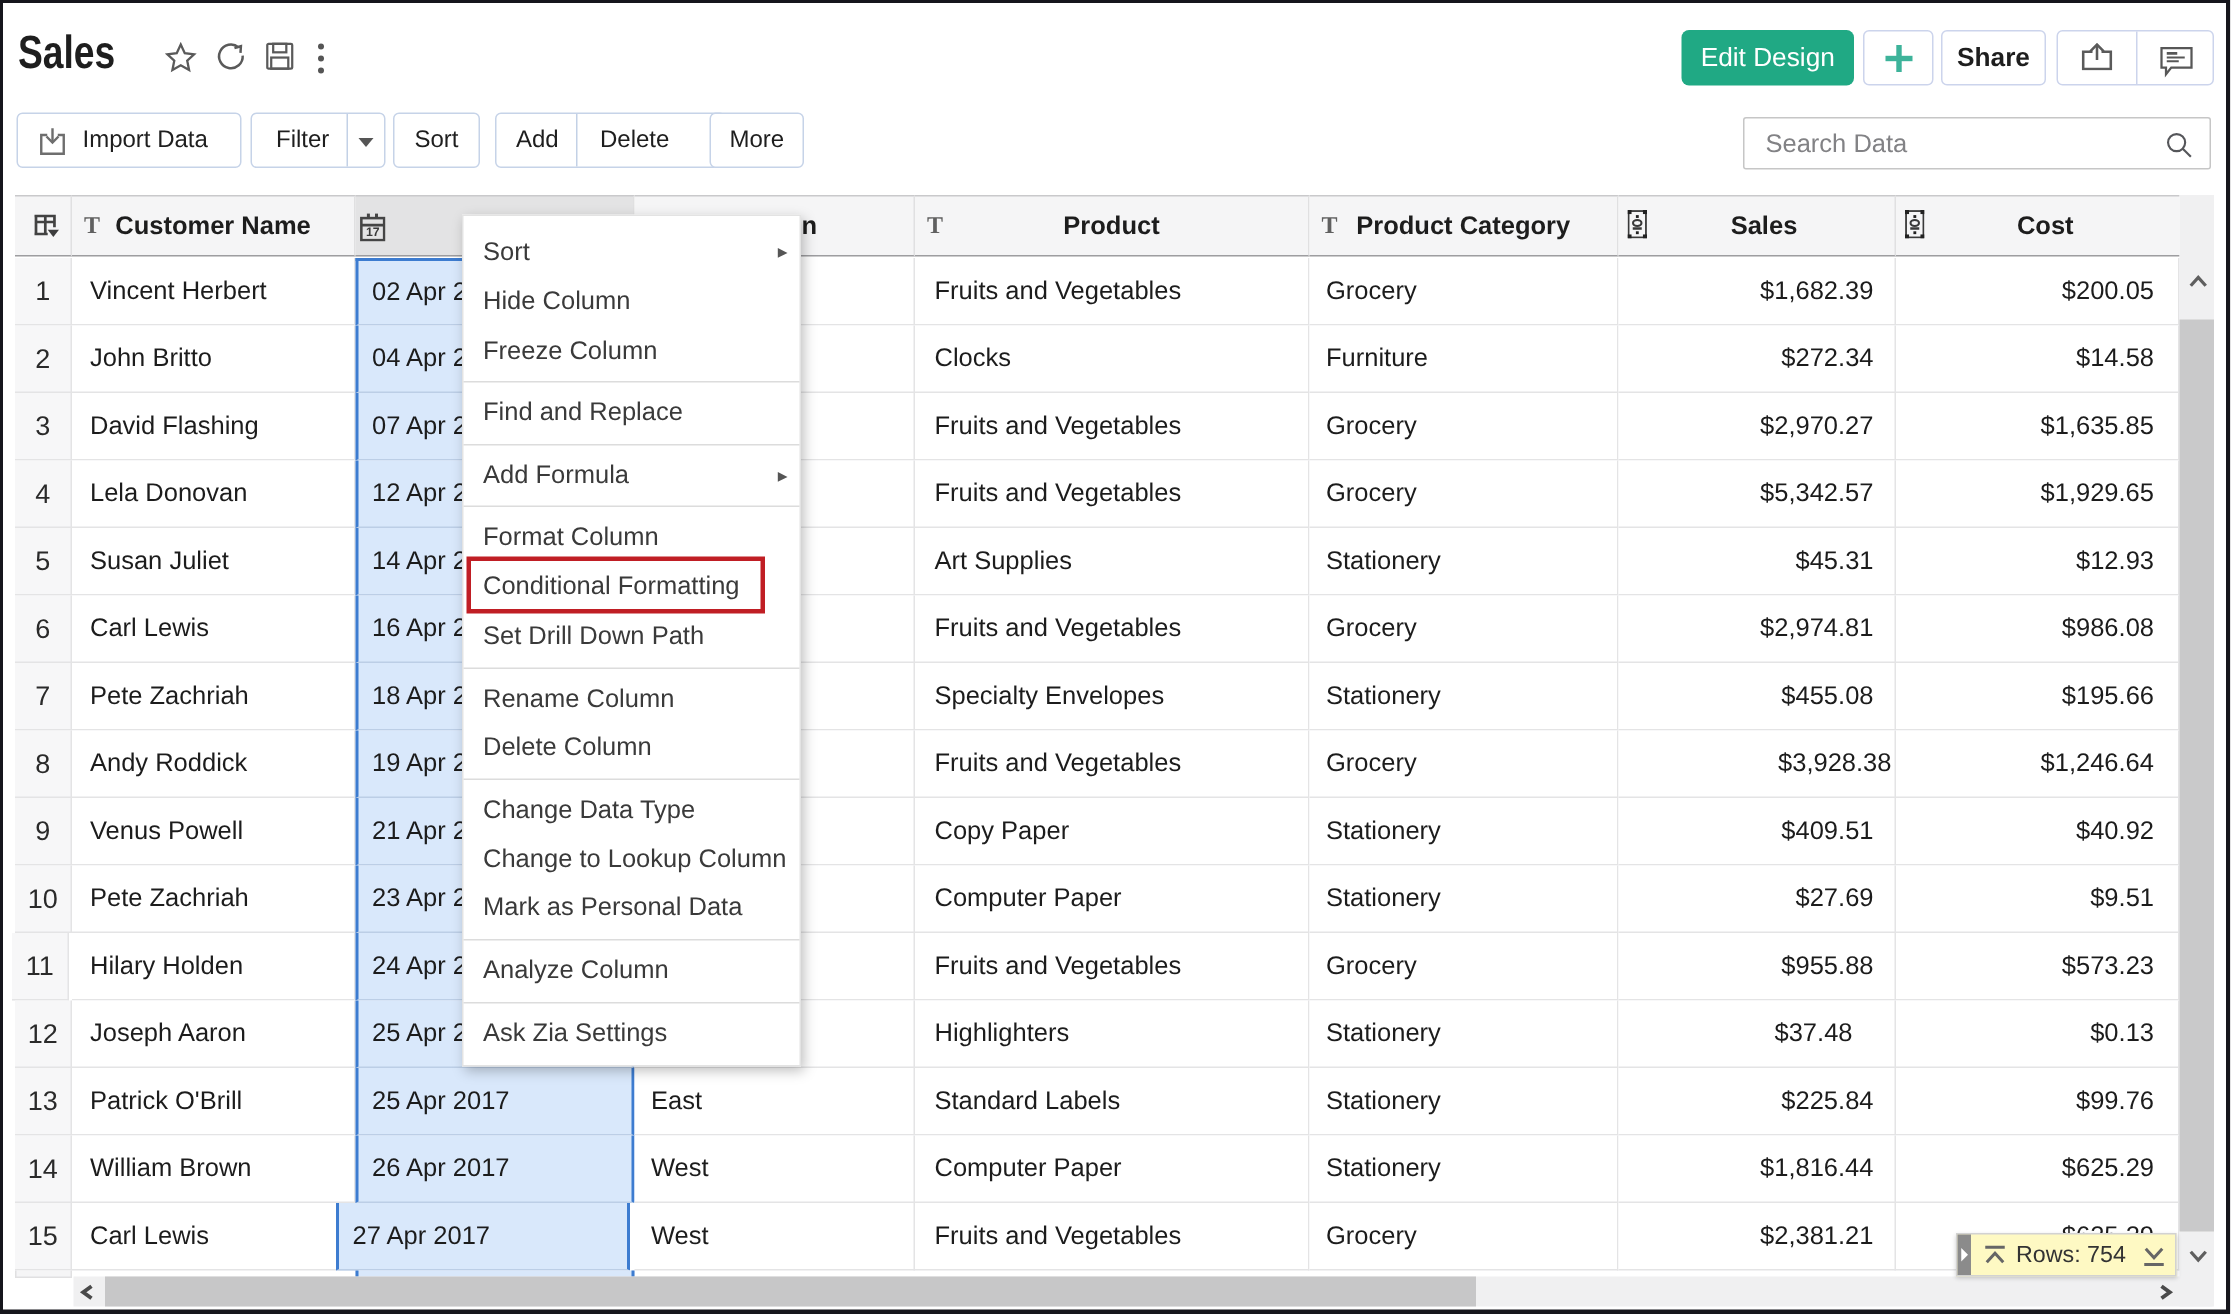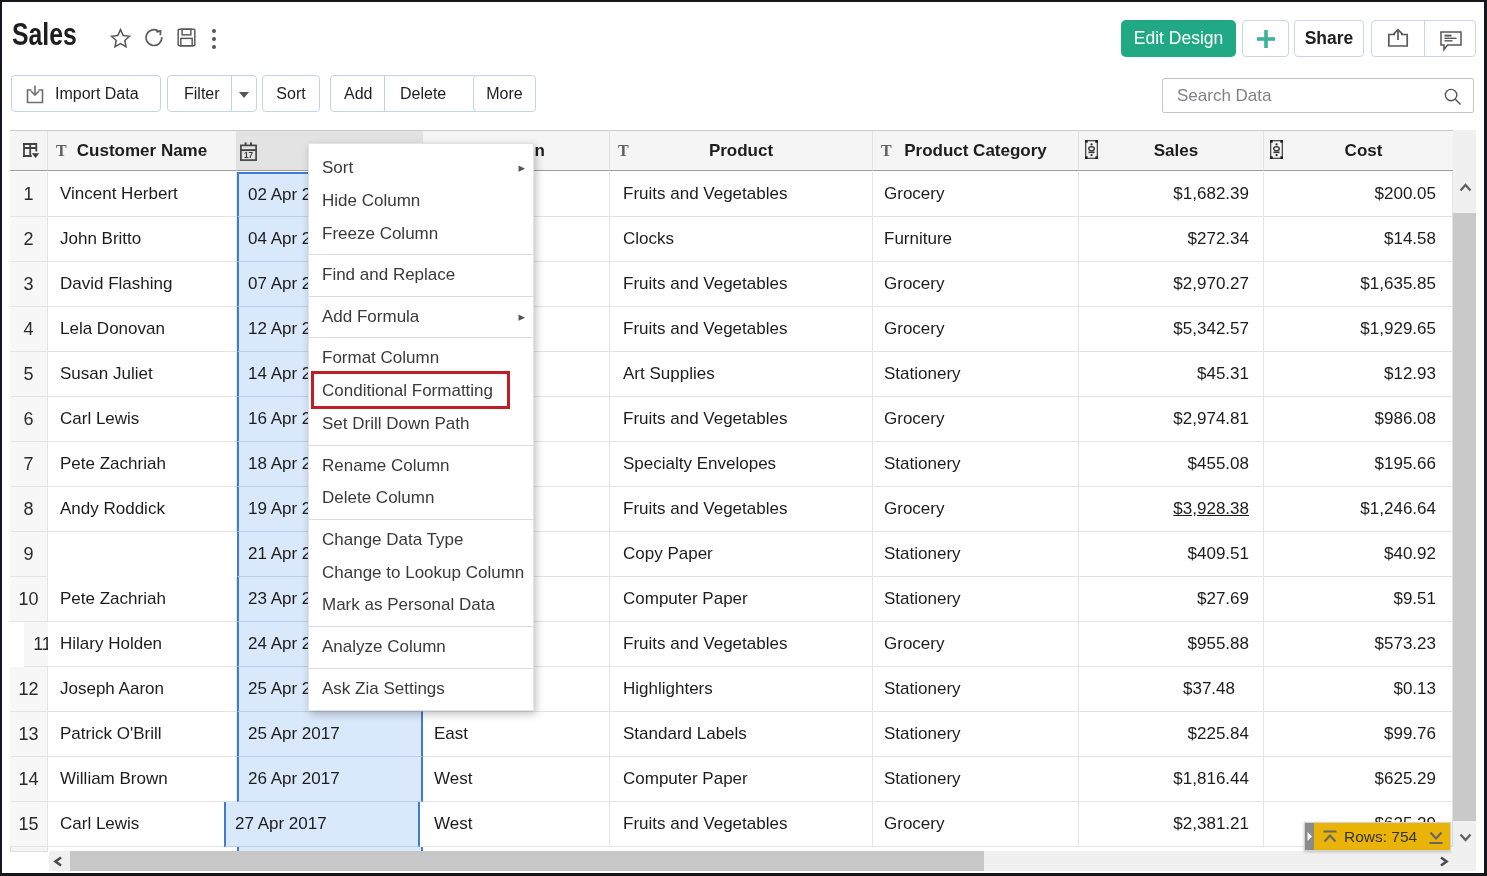--- a/index.html
+++ b/index.html
@@ -35,21 +35,21 @@
 
 
 #vsb { position:absolute; left:1453px; top:130px; width:23px; height:741px; background:#f0f0f1; }
 #vthumb { position:absolute; left:1453px; top:213px; width:23px; height:608px; background:#c9c9ca; }
 #hsb { position:absolute; left:49px; top:851px; width:1426px; height:20px; background:#f0f0f1; }
 #numext { position:absolute; left:10px; top:847px; width:38px; height:5px; background:#f5f5f6; border:1px solid #e0e0e1; border-top:none; }
 #dateext { position:absolute; left:237px; top:847px; width:186px; height:4px; background:#d9e8fb; border-left:2px solid #3d7cd0; border-right:2px solid #3d7cd0; }
 #hthumb { position:absolute; left:70px; top:851px; width:914px; height:20px; background:#c7c7c8; }
 
 
-#rowsw { position:absolute; left:1304px; top:822px; width:147px; height:29px; background:#eab308; border:1px solid #d2d2d2; box-shadow:0 1px 3px rgba(0,0,0,0.2); z-index:50; display:flex; align-items:center; }
+#rowsw { position:absolute; left:1304px; top:822px; width:147px; height:29px; background:#fef9c3; border:1px solid #d2d2d2; box-shadow:0 1px 3px rgba(0,0,0,0.2); z-index:50; display:flex; align-items:center; }
 #rowstab { position:absolute; left:0; top:0; width:9px; height:27px; background:#8b8b8b; }
 #rowsw .rtxt { position:absolute; left:39px; top:5px; font-size:15.5px; color:#333; }
 </style></head>
 <body>
 <div id="app">
   <div id="frame"></div>
 
   <div id="title">Sales</div>
   <svg class="ticon" style="left:109px;" width="23" height="23" viewBox="0 0 24 24" fill="none" stroke="#5a5a5a" stroke-width="1.6">
       <path d="M12 2.8 L14.8 8.8 L21.3 9.6 L16.5 14.1 L17.8 20.6 L12 17.3 L6.2 20.6 L7.5 14.1 L2.7 9.6 L9.2 8.8 Z"></path>
@@ -241,44 +241,45 @@
     <div class="cell cr" style="left:1079px;width:185px;padding-right:14px;">$455.08</div>
     <div class="cell cr" style="left:1264px;width:189px;padding-right:16px;">$195.66</div>
   </div>
   <div class="row" style="top:487px;">
     <div class="cell cnum" style="left:10px;width:38px;">8</div>
     <div class="cell" style="left:48px;width:189px;padding-left:12px;">Andy Roddick</div>
     <div class="cell cdate" style="left:237px;width:186px;padding-left:9px;">19 Apr 2017</div>
     <div class="cell" style="left:423px;width:187px;padding-left:11px;">East</div>
     <div class="cell" style="left:610px;width:263px;padding-left:13px;">Fruits and Vegetables</div>
     <div class="cell" style="left:873px;width:206px;padding-left:11px;">Grocery</div>
-    <div class="cell cr" style="left:1079px;width:185px;padding-right:14px;text-decoration:underline;">$3,928.38</div>
+    <div class="cell cr" style="left:1079px;width:185px;padding-right:2px;">$3,928.38</div>
     <div class="cell cr" style="left:1264px;width:189px;padding-right:16px;">$1,246.64</div>
   </div>
   <div class="row" style="top:532px;">
     <div class="cell cnum" style="left:10px;width:38px;">9</div>
+    <div class="cell" style="left:48px;width:189px;padding-left:12px;">Venus Powell</div>
     <div class="cell cdate" style="left:237px;width:186px;padding-left:9px;">21 Apr 2017</div>
     <div class="cell" style="left:423px;width:187px;padding-left:11px;">West</div>
     <div class="cell" style="left:610px;width:263px;padding-left:13px;">Copy Paper</div>
     <div class="cell" style="left:873px;width:206px;padding-left:11px;">Stationery</div>
     <div class="cell cr" style="left:1079px;width:185px;padding-right:14px;">$409.51</div>
     <div class="cell cr" style="left:1264px;width:189px;padding-right:16px;">$40.92</div>
   </div>
   <div class="row" style="top:577px;">
     <div class="cell cnum" style="left:10px;width:38px;">10</div>
     <div class="cell" style="left:48px;width:189px;padding-left:12px;">Pete Zachriah</div>
     <div class="cell cdate" style="left:237px;width:186px;padding-left:9px;">23 Apr 2017</div>
     <div class="cell" style="left:423px;width:187px;padding-left:11px;">East</div>
     <div class="cell" style="left:610px;width:263px;padding-left:13px;">Computer Paper</div>
     <div class="cell" style="left:873px;width:206px;padding-left:11px;">Stationery</div>
     <div class="cell cr" style="left:1079px;width:185px;padding-right:14px;">$27.69</div>
     <div class="cell cr" style="left:1264px;width:189px;padding-right:16px;">$9.51</div>
   </div>
   <div class="row" style="top:622px;">
-    <div class="cell cnum" style="left:24px;width:38px;text-align:center;">11</div>
+    <div class="cell cnum" style="left:8px;width:38px;text-align:center;">11</div>
     <div class="cell" style="left:48px;width:189px;padding-left:12px;">Hilary Holden</div>
     <div class="cell cdate" style="left:237px;width:186px;padding-left:9px;">24 Apr 2017</div>
     <div class="cell" style="left:423px;width:187px;padding-left:11px;">East</div>
     <div class="cell" style="left:610px;width:263px;padding-left:13px;">Fruits and Vegetables</div>
     <div class="cell" style="left:873px;width:206px;padding-left:11px;">Grocery</div>
     <div class="cell cr" style="left:1079px;width:185px;padding-right:14px;">$955.88</div>
     <div class="cell cr" style="left:1264px;width:189px;padding-right:16px;text-align:center;">$573.23</div>
   </div>
   <div class="row" style="top:667px;">
     <div class="cell cnum" style="left:10px;width:38px;">12</div>

